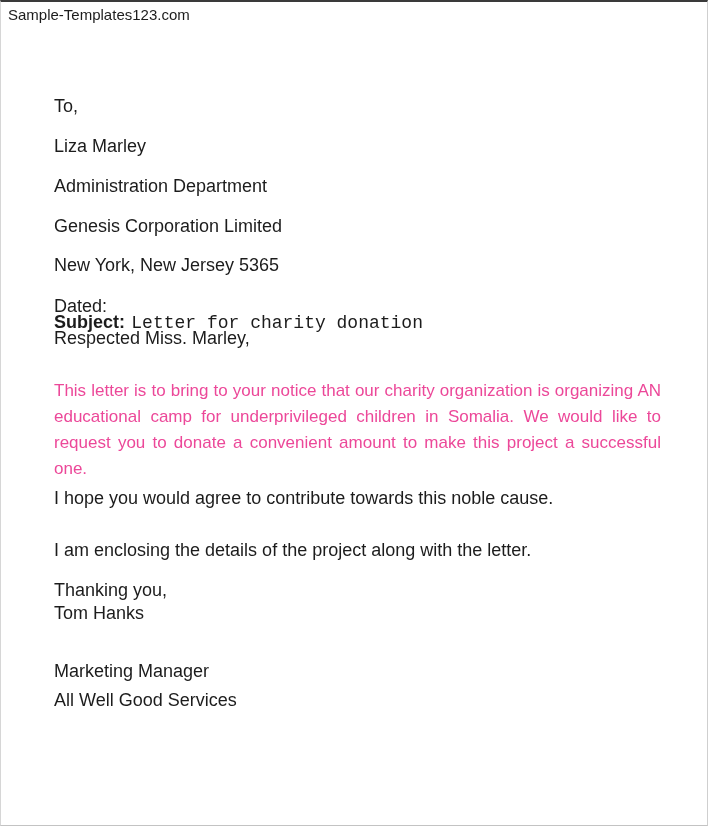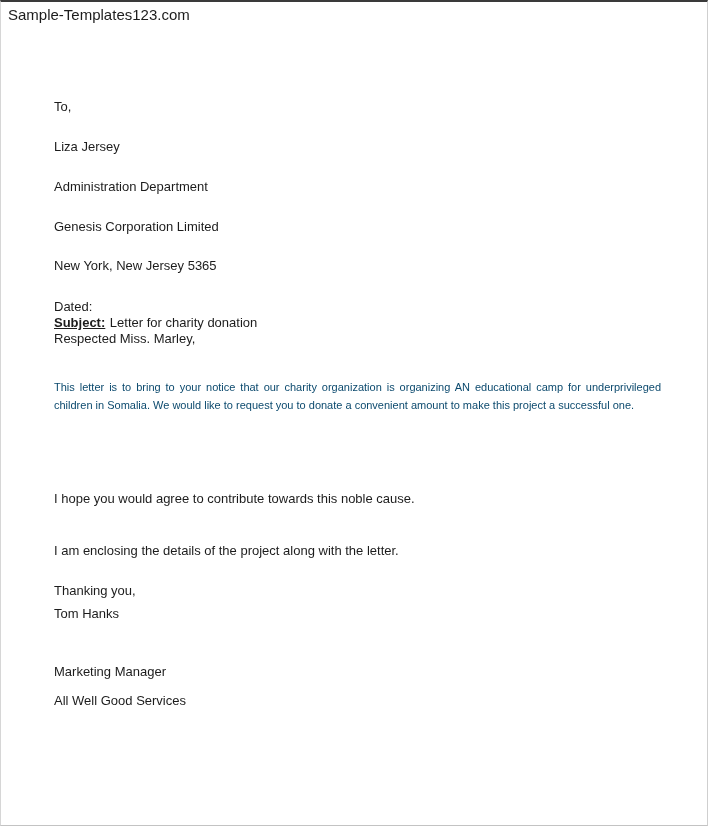--- a/index.html
+++ b/index.html
@@ -25,50 +25,49 @@
     position: absolute;
     left: 7px;
     top: 4px;
     font-size: 15px;
     color: #1c1c1c;
     white-space: nowrap;
   }
   .ln {
     position: absolute;
     left: 53px;
-    font-size: 13px;
+    font-size: 18px;
     line-height: 17px;
     color: #1c1c1c;
     white-space: nowrap;
   }
   .para {
     position: absolute;
     left: 53px;
     width: 607px;
-    font-size: 11px;
-    line-height: 18px;
+    font-size: 17px;
+    line-height: 26px;
     text-align: justify;
-    color: #0c4a6e;
+    color: #ec4899;
   }
   .subject-label {
     font-weight: bold;
-    text-decoration: underline;
   }
-  .subject-text { margin-left: 0.35em; }
+  .subject-text { margin-left: 0.35em; font-family: Liberation Mono, monospace; }
 </style>
 </head>
 <body>
 
 <div class="page">
 
   <div class="site-name">Sample-Templates123.com</div>
 
   <div class="ln" style="top:96px">To,</div>
 
-  <div class="ln" style="top:136px">Liza Jersey</div>
+  <div class="ln" style="top:136px">Liza Marley</div>
 
   <div class="ln" style="top:216px">Genesis Corporation Limited</div>
 
   <div class="ln" style="top:176px">Administration Department</div>
 
   <div class="ln" style="top:255px">New York, New Jersey 5365</div>
 
   <div class="ln" style="top:296px">Dated:</div>
 
   <div class="ln" style="top:312px">

